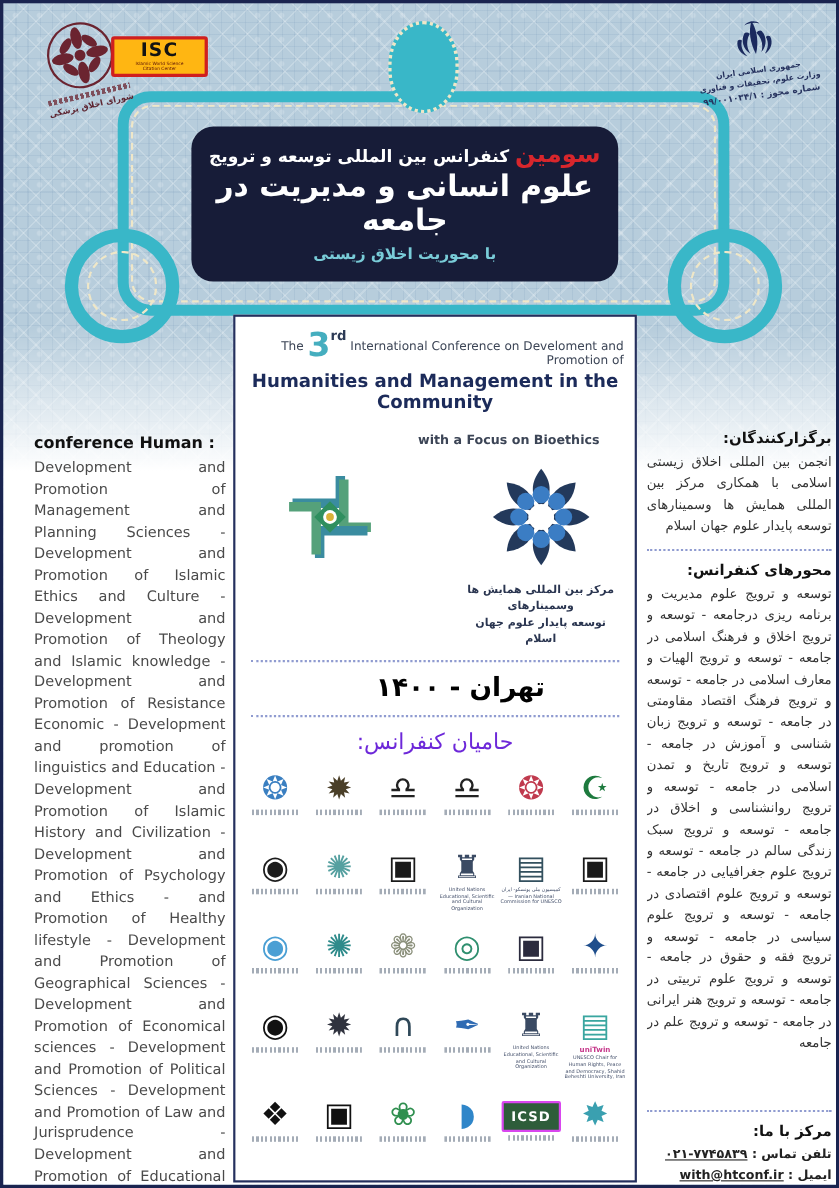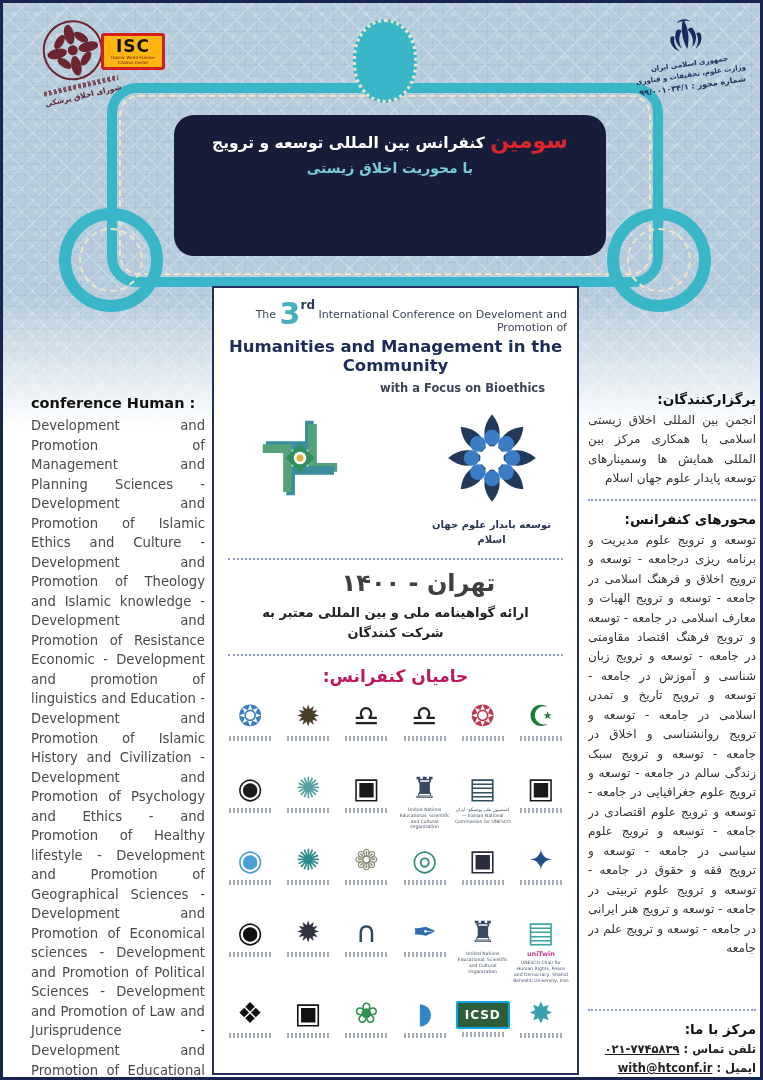--- a/index.html
+++ b/index.html
@@ -27,57 +27,57 @@
   .orn-curl::after{content:"";position:absolute;inset:8px;border:2px dashed #efe7c8;border-radius:50%;}
   .orn-curl.l{left:-58px;} .orn-curl.r{right:-58px;}
   .orn-medallion{position:absolute;left:50%;top:-74px;transform:translateX(-50%);
     width:64px;height:84px;background:#39b7c8;border-radius:50% / 46%;border:3px dotted #efe7c8;box-sizing:border-box;}
   
   .seal{position:absolute;left:26px;top:16px;width:92px;text-align:center;transform:rotate(-13deg);}
   .seal svg{display:block;margin:0 auto;}
   .seal-squig{height:5px;margin:3px 8px 0;background:repeating-linear-gradient(90deg,#6b2430 0 3px,transparent 3px 5px);opacity:.75;}
   .seal-cap{font-size:7.5px;font-weight:bold;color:#5d2430;margin-top:3px;direction:rtl;}
   .isc-badge{position:absolute;left:98px;top:30px;width:58px;background:#ffb612;border:3px solid #cf1f1f;
-    border-radius:3px;text-align:center;padding:1px 0 2px;}
+    border-radius:3px;text-align:center;padding:1px 12px 2px;}
   .isc-t{font-size:17px;font-weight:800;color:#131313;letter-spacing:1px;line-height:18px;}
   .isc-s{font-size:4px;color:#5a1108;line-height:5px;}
   .gov{position:absolute;right:6px;top:14px;width:132px;text-align:center;transform:rotate(-8deg);}
   .gov svg{display:block;margin:0 auto;}
   .gov-l{font-size:7px;font-weight:bold;color:#26325e;line-height:1.5;direction:rtl;}
   .gov-lic{font-size:8px;font-weight:bold;color:#26325e;margin-top:2px;direction:rtl;}
   
-  .banner{position:absolute;left:171px;top:112px;width:432px;height:141px;background:#171c38;
+  .banner{position:absolute;left:171px;top:112px;width:388px;height:141px;background:#171c38;
     border-radius:20px;box-sizing:border-box;direction:rtl;text-align:center;padding-top:13px;}
   .b1{font-size:15.5px;font-weight:bold;color:#fff;}
   .b1 .third{color:#d8262c;font-size:22px;font-weight:800;}
   .b2{font-size:27px;font-weight:800;color:#fff;margin-top:1px;letter-spacing:-.5px;}
   .b3{font-size:14px;font-weight:bold;color:#79ccd8;margin-top:7px;}
   
   .card{position:absolute;left:209px;top:283px;width:367px;height:789px;background:#fff;
     border:2px solid #25305e;box-sizing:border-box;display:flex;flex-direction:column;}
   .en-title{padding:10px 10px 0;}
   .en-r1{text-align:right;color:#3c4556;font-size:11px;}
   .en-num{font-size:30px;font-weight:800;color:#45aebf;line-height:10px;vertical-align:-6px;}
   .en-ord{font-size:12px;font-weight:bold;color:#2c3a55;vertical-align:9px;}
   .en-r2{font-size:16.5px;font-weight:800;color:#1c2b5a;text-align:center;margin-top:3px;}
-  .en-r3{font-size:11.5px;font-weight:600;color:#3c4556;text-align:right;padding-right:22px;margin-top:6px;}
+  .en-r3{font-size:11.5px;font-weight:600;color:#3c4556;text-align:right;padding-right:22px;margin-top:18px;}
   .org-row{display:flex;justify-content:center;gap:44px;margin-top:16px;}
   .org{width:148px;text-align:center;}
   .org-cap{font-size:10px;font-weight:bold;color:#2a3550;margin-top:8px;direction:rtl;line-height:1.5;}
   .sep{border-top:2px dotted #8f9bd0;margin:11px 14px 9px;}
-  .city{color:#404040;font-size:24px;font-weight:800;text-align:center;direction:rtl;margin-left:46px;}
+  .city{color:#000000;font-size:24px;font-weight:800;text-align:center;direction:rtl;margin-left:46px;}
   .site{color:#212d66;font-size:25px;font-weight:800;text-align:center;letter-spacing:3px;margin-top:3px;}
   .cert{font-size:13px;font-weight:bold;color:#222;text-align:center;direction:rtl;line-height:1.55;margin-top:6px;}
-  .sponsors-h{font-size:17px;font-weight:700;color:#be185d;text-align:center;direction:rtl;margin-top:1px;}
+  .sponsors-h{font-size:20px;font-weight:400;color:#6d28d9;text-align:center;direction:rtl;margin-top:1px;}
   .sp-grid{flex:1;display:grid;grid-template-columns:repeat(6,1fr);align-content:space-evenly;
     padding:2px 8px 6px;column-gap:2px;row-gap:2px;}
   .sp-cell{display:flex;flex-direction:column;align-items:center;justify-content:flex-start;min-height:58px;}
   .sp-glyph{font-size:29px;line-height:33px;}
   .sp-badge{font-size:12px;font-weight:800;color:#fff;padding:5px 7px;border-radius:2px;
-    border:2px solid #0ea5e9;letter-spacing:1px;margin-top:4px;}
+    border:2px solid #d946ef;letter-spacing:1px;margin-top:4px;}
   .sp-unitwin{font-size:6.5px;font-weight:bold;color:#c73a8c;margin-top:1px;}
   .sp-cap{font-size:4.5px;color:#44506b;line-height:1.3;text-align:center;margin-top:2px;max-width:56px;}
   .sp-squig{width:42px;height:5px;margin-top:3px;
     background:repeating-linear-gradient(90deg,#8d97a4 0 2px,transparent 2px 4px);opacity:.8;}
   
   .axes{position:absolute;left:28px;top:392px;width:174px;}
   .axes-h{font-size:14.5px;font-weight:800;color:#111;}
   .axes-b{font-size:13.2px;color:#4a4a4a;text-align:justify;line-height:1.48;margin-top:5px;}
   .rcol{position:absolute;left:585px;top:388px;width:168px;height:684px;direction:rtl;
     display:flex;flex-direction:column;overflow:hidden;}
@@ -139,20 +139,21 @@
     </span>
     <div class="gov-l">جمهوری اسلامی ایران</div>
     <div class="gov-l">وزارت علوم، تحقیقات و فناوری</div>
     <div class="gov-lic">شماره مجوز : ۹۹/۰۰۱۰۳۴/۱</div>
   </div>
 
   <div class="banner">
     <div class="b1">
       <span class="third">سومین</span><span> کنفرانس بین المللی توسعه و ترویج</span>
     </div>
+    <div class="b2">علوم انسانی و مدیریت در جامعه</div>
     <div class="b3">با محوریت اخلاق زیستی</div>
   </div>
 
   <div class="card">
     <div class="en-title">
       <div class="en-r1">
         <span>The</span>
         <span class="en-num">3</span><span class="en-ord">rd</span><span> International Conference on Develoment and Promotion of</span>
       </div>
       <div class="en-r2">Humanities and Management in the Community</div>
@@ -195,31 +196,28 @@
                 <circle cx="86" cy="60" r="10"></circle>
               <circle cx="42" cy="42" r="10"></circle>
                 <circle cx="78" cy="42" r="10"></circle>
               <circle cx="42" cy="78" r="10"></circle>
                 <circle cx="78" cy="78" r="10"></circle>
             </g>
             <circle cx="60" cy="60" r="15" fill="#ffffff"></circle>
           </svg>
         </span>
         <div class="org-cap">
+          <div>مرکز بین المللی همایش ها وسمینارهای</div>
           <div>توسعه پایدار علوم جهان اسلام</div>
         </div>
       </div>
     </div>
 
     <div class="sep"></div>
     <div class="city">تهران - ۱۴۰۰</div>
-    <div class="cert">
-      <div>ارائه گواهینامه ملی و بین المللی معتبر به</div>
-      <div>شرکت کنندگان</div>
-    </div>
     <div class="sep"></div>
     <div class="sponsors-h">حامیان کنفرانس:</div>
     <div class="sp-grid">
         <div class="sp-cell">
           <div class="sp-glyph" style="color: rgb(58, 127, 193);">❂</div>
           <div class="sp-squig"></div>
         </div>
         <div class="sp-cell">
           <div class="sp-glyph" style="color: rgb(74, 63, 40);">✹</div>
           <div class="sp-squig"></div>

